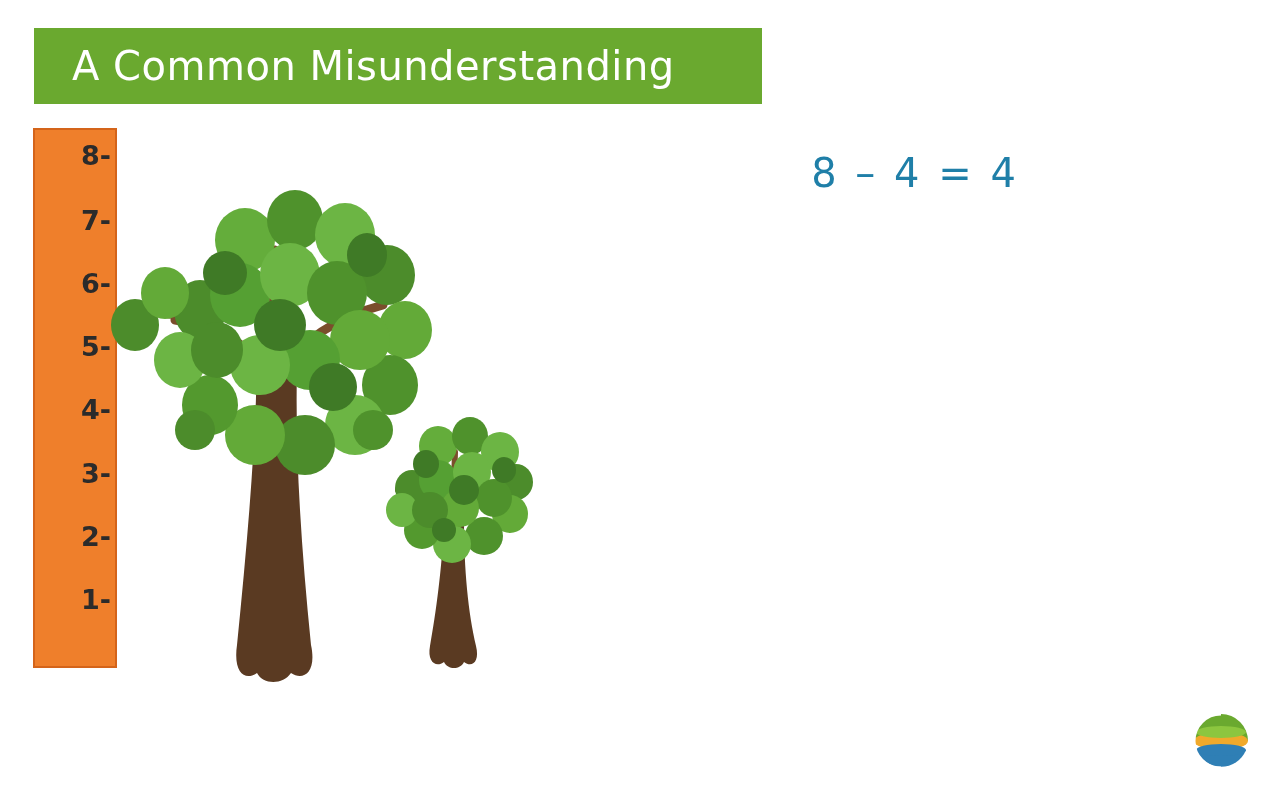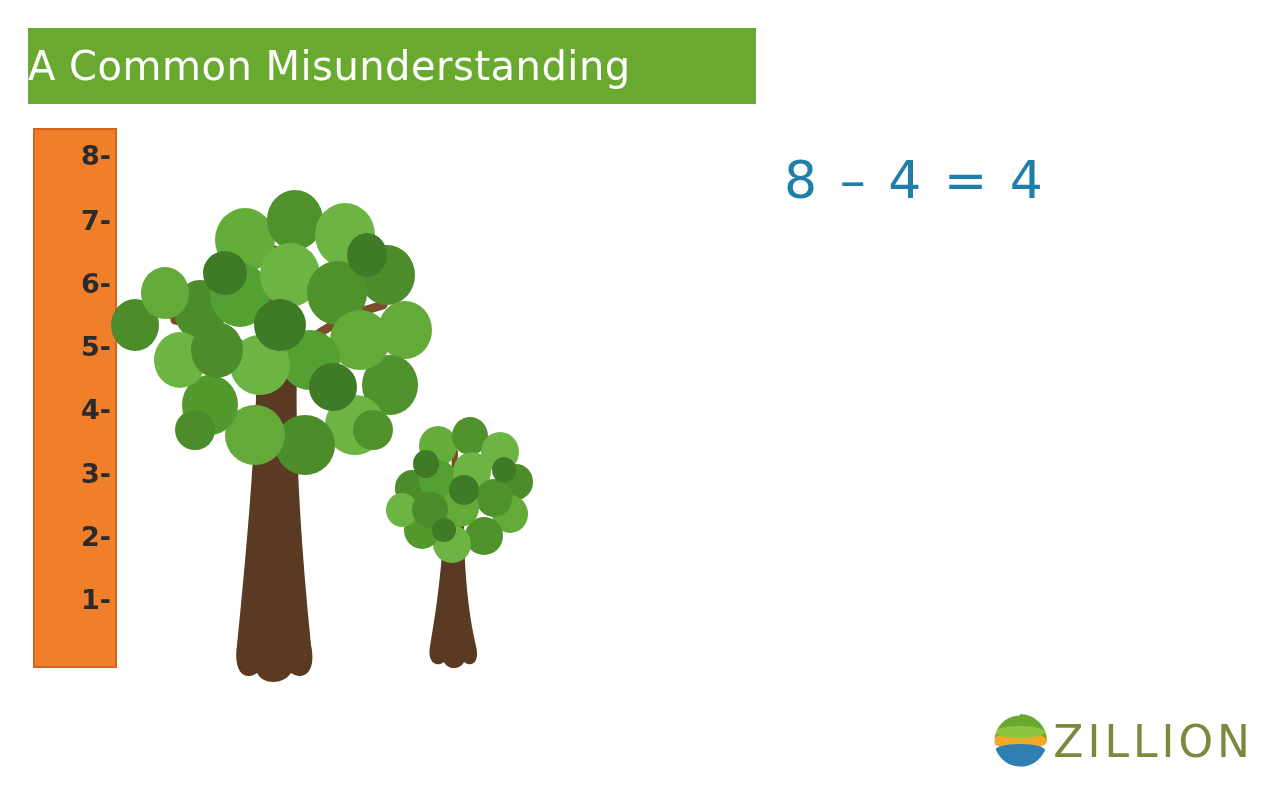--- a/index.html
+++ b/index.html
@@ -11,28 +11,29 @@
     height: 800px;
     background: #ffffff;
     font-family: "DejaVu Sans", sans-serif;
     overflow: hidden;
     position: relative;
   }
 
   
   #title-banner {
     position: absolute;
-    left: 28px;
+    left: 34px;
     top: 28px;
     width: 728px;
     height: 76px;
     background: #6aa92f;
     display: flex;
     align-items: center;
     box-sizing: border-box;
+    padding-left: 38px;
   }
   #title-text {
     color: #ffffff;
     font-size: 40px;
     font-family: "DejaVu Sans", sans-serif;
     font-weight: 400;
     letter-spacing: 0.5px;
     white-space: nowrap;
   }
 
@@ -70,21 +71,21 @@
   #equation-block {
     position: absolute;
     left: 570px;
     top: 150px;
     width: 690px;
     text-align: center;
     color: #1f7fa8;
     font-family: "DejaVu Sans", sans-serif;
   }
   #equation-line {
-    font-size: 52px;
+    font-size: 40px;
     letter-spacing: 3px;
     margin-bottom: 14px;
   }
   #statement-line {
     font-size: 40px;
     letter-spacing: 1px;
   }
 
   
   #logo {
@@ -210,14 +211,13 @@
     <svg width="58" height="58" viewBox="0 0 58 58">
       <circle cx="29" cy="29" r="27" fill="#ffffff"></circle>
       <path d="M29 2 A27 27 0 0 1 56 29 L2 29 A27 27 0 0 1 29 2 Z" fill="#6aa92f"></path>
       <path d="M4 38 A27 27 0 0 0 54 38 Z" fill="#2f7fb5"></path>
       <ellipse cx="29" cy="29" rx="27" ry="9" fill="#f0a92b"></ellipse>
       <ellipse cx="29" cy="20" rx="25" ry="6" fill="#8cc63f"></ellipse>
       <ellipse cx="29" cy="38" rx="25" ry="6" fill="#2f7fb5"></ellipse>
       <path d="M29 2 A27 27 0 0 0 29 56" fill="none" stroke="#ffffff" stroke-width="3"></path>
     </svg>
   </span>
-  <span class="logo-word" id="logo-zillion">ZILLION</span>
 </div>
 
 </body></html>

